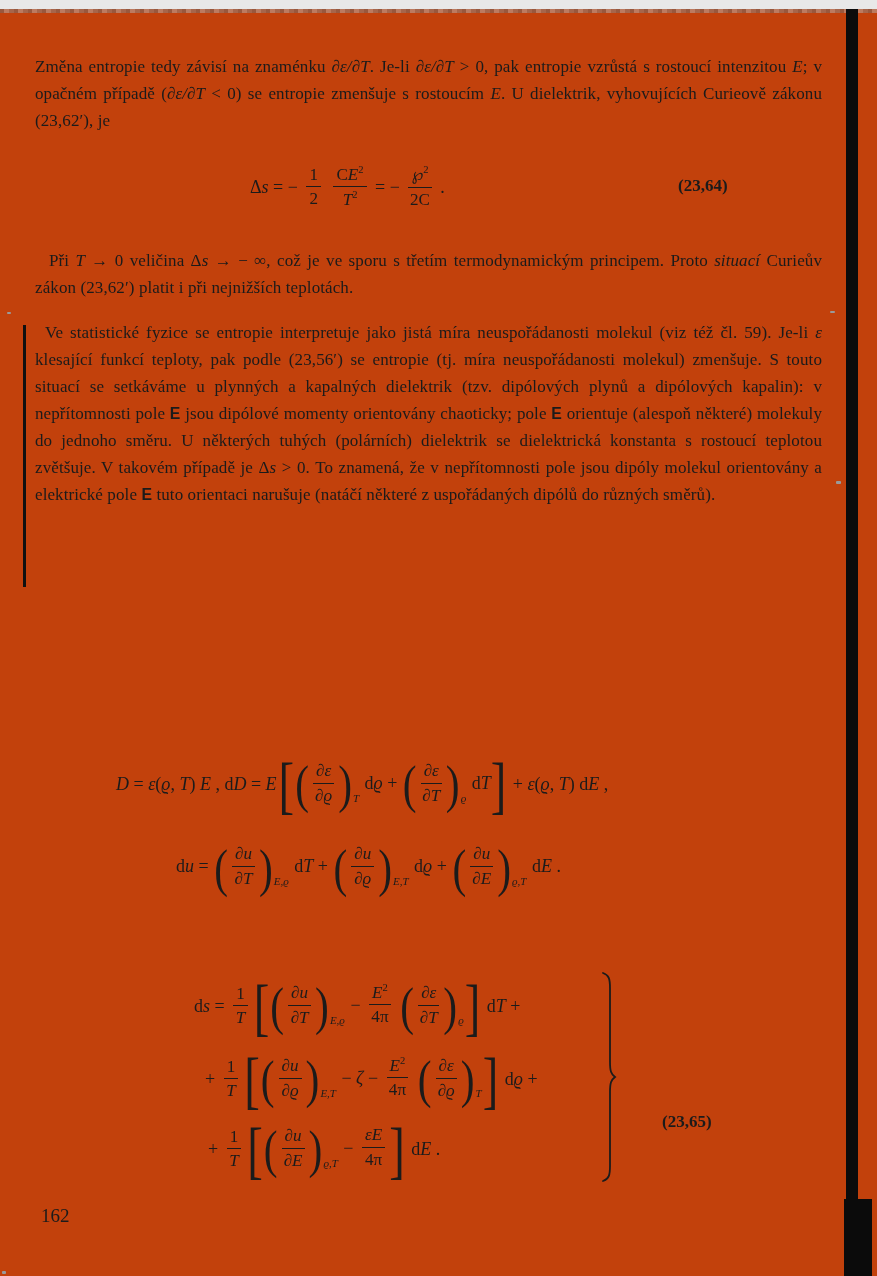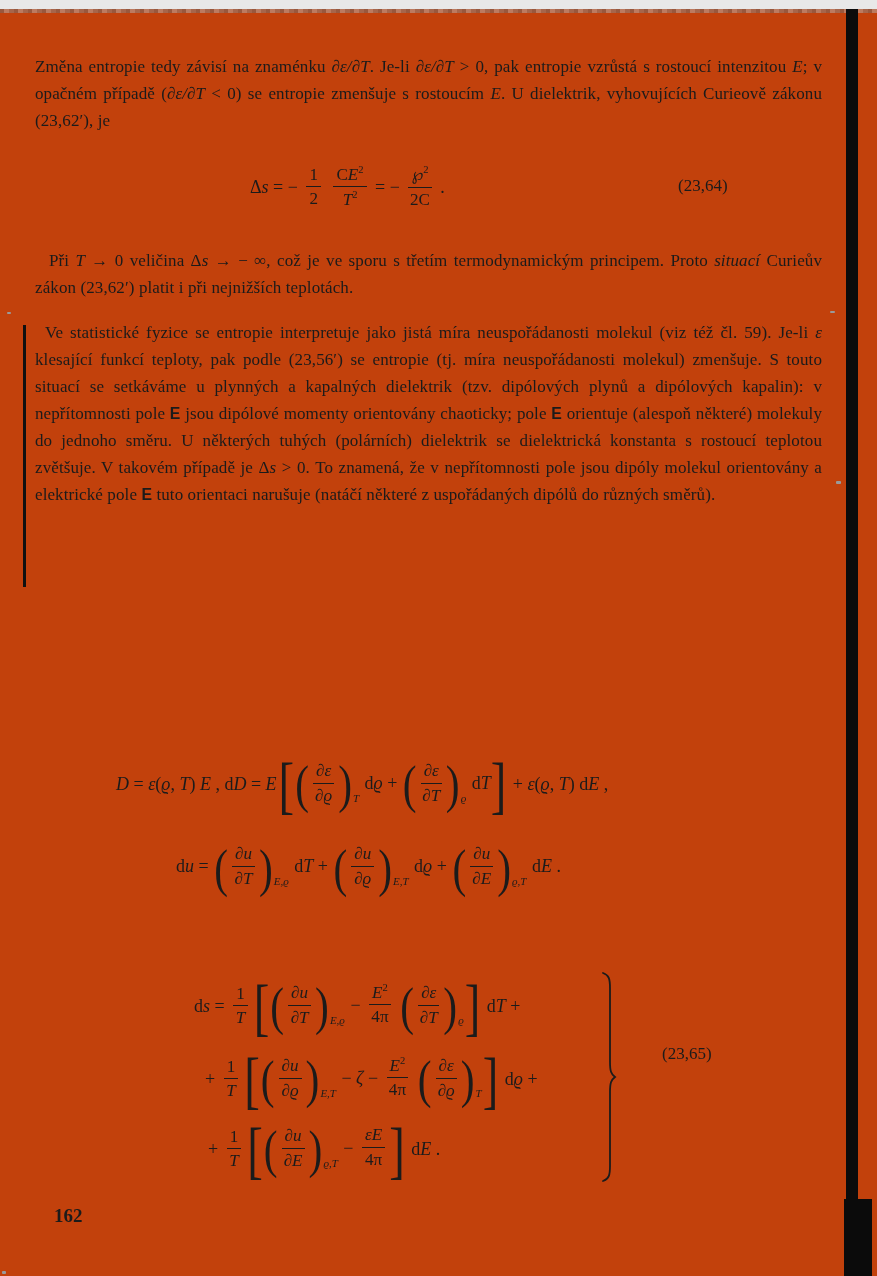--- a/index.html
+++ b/index.html
@@ -39,25 +39,25 @@
     line-height:1.15;font-size:0.95em;
   }
   .fnum{display:block;padding:0 3px 2px;border-bottom:1.4px solid #1b1b1b;}
   .fden{display:block;padding-top:2px;}
   .pgroup{display:inline-block;vertical-align:middle;position:relative;top:-2px;margin:0 1px;white-space:nowrap;}
   .pglyph{font-size:2.3em;font-weight:400;display:inline-block;transform:scaleY(1.28);line-height:0;vertical-align:middle;position:relative;top:1px;}
   .pbody{display:inline-block;vertical-align:middle;}
   .psub{font-style:italic;font-size:0.61em;position:relative;top:14px;margin-left:1px;letter-spacing:0;}
   .bgroup{display:inline-block;vertical-align:middle;position:relative;top:-2px;margin:0 2px;white-space:nowrap;}
   .bglyph{font-size:2.6em;font-weight:400;display:inline-block;transform:scaleY(1.34);line-height:0;vertical-align:middle;position:relative;top:1px;}
-  .eqlabel{position:absolute;font-size:17px;line-height:22px;}
+  .eqlabel{position:absolute;font-size:17px;line-height:22px;font-weight:bold;}
   
   .margin-bar{position:absolute;left:23px;top:316px;width:3px;height:262px;background:#101010;}
   
-  .pageno{position:absolute;left:54px;top:1196px;font-size:19px;font-weight:700;}
+  .pageno{position:absolute;left:41px;top:1196px;font-size:19px;font-weight:400;}
   
   .scan-top{position:absolute;left:0;top:0;width:877px;height:4px;opacity:.5;
     background:repeating-linear-gradient(90deg,#6f6f6f 0 4px,#b5b5b5 4px 9px,#8a8a8a 9px 14px);}
   .scan-right{position:absolute;left:846px;top:0;width:12px;height:1276px;background:#0b0b0b;}
   .scan-corner{position:absolute;left:844px;top:1190px;width:28px;height:86px;background:#0b0b0b;}
   .speck{position:absolute;background:#9a9a9a;border-radius:1px;}
   .brace{position:absolute;left:601px;top:963px;}
 </style>
 </head>
 <body>
@@ -89,17 +89,17 @@
 
   <div class="eqline" style="left:194px;top:964px;"><span class="tr">d</span><span class="ti">s</span><span class="tr"> = </span><span class="frac"><span class="fnum"><span class="tr">1</span></span><span class="fden"><span class="ti">T</span></span></span><span class="bgroup"><span class="bglyph">[</span><span class="pbody"><span class="pgroup"><span class="pglyph">(</span><span class="pbody"><span class="frac"><span class="fnum"><span class="tr">∂</span><span class="ti">u</span></span><span class="fden"><span class="tr">∂</span><span class="ti">T</span></span></span></span><span class="pglyph">)</span><span class="psub">E,ϱ</span></span><span class="tr"> − </span><span class="frac"><span class="fnum"><span class="ti">E</span><sup>2</sup></span><span class="fden"><span class="tr">4π</span></span></span><span class="tr"> </span><span class="pgroup"><span class="pglyph">(</span><span class="pbody"><span class="frac"><span class="fnum"><span class="tr">∂</span><span class="ti">ε</span></span><span class="fden"><span class="tr">∂</span><span class="ti">T</span></span></span></span><span class="pglyph">)</span><span class="psub">ϱ</span></span></span><span class="bglyph">]</span></span><span class="tr"> d</span><span class="ti">T</span><span class="tr"> +</span></div>
   <div class="eqline" style="left:205px;top:1037px;"><span class="tr">+ </span><span class="frac"><span class="fnum"><span class="tr">1</span></span><span class="fden"><span class="ti">T</span></span></span><span class="bgroup"><span class="bglyph">[</span><span class="pbody"><span class="pgroup"><span class="pglyph">(</span><span class="pbody"><span class="frac"><span class="fnum"><span class="tr">∂</span><span class="ti">u</span></span><span class="fden"><span class="tr">∂</span><span class="ti">ϱ</span></span></span></span><span class="pglyph">)</span><span class="psub">E,T</span></span><span class="tr"> − </span><span class="ti">ζ</span><span class="tr"> − </span><span class="frac"><span class="fnum"><span class="ti">E</span><sup>2</sup></span><span class="fden"><span class="tr">4π</span></span></span><span class="tr"> </span><span class="pgroup"><span class="pglyph">(</span><span class="pbody"><span class="frac"><span class="fnum"><span class="tr">∂</span><span class="ti">ε</span></span><span class="fden"><span class="tr">∂</span><span class="ti">ϱ</span></span></span></span><span class="pglyph">)</span><span class="psub">T</span></span></span><span class="bglyph">]</span></span><span class="tr"> d</span><span class="ti">ϱ</span><span class="tr"> +</span></div>
   <div class="eqline" style="left:208px;top:1107px;"><span class="tr">+ </span><span class="frac"><span class="fnum"><span class="tr">1</span></span><span class="fden"><span class="ti">T</span></span></span><span class="bgroup"><span class="bglyph">[</span><span class="pbody"><span class="pgroup"><span class="pglyph">(</span><span class="pbody"><span class="frac"><span class="fnum"><span class="tr">∂</span><span class="ti">u</span></span><span class="fden"><span class="tr">∂</span><span class="ti">E</span></span></span></span><span class="pglyph">)</span><span class="psub">ϱ,T</span></span><span class="tr"> − </span><span class="frac"><span class="fnum"><span class="ti">ε</span><span class="ti">E</span></span><span class="fden"><span class="tr">4π</span></span></span></span><span class="bglyph">]</span></span><span class="tr"> d</span><span class="ti">E</span><span class="tr"> .</span></div>
 
   <span class="brace">
     <svg width="16" height="210" viewBox="0 0 16 210" xmlns="http://www.w3.org/2000/svg">
       <path d="M 2 1 C 8 3, 9 7, 9 16 L 9 90 C 9 99, 10 102, 14 105 C 10 108, 9 111, 9 120 L 9 194 C 9 203, 8 207, 2 209" fill="none" stroke="#1b1b1b" stroke-width="1.8" stroke-linecap="round"></path>
     </svg>
   </span>
-  <div class="eqlabel" style="left:662px;top:1034px;text-align:center;">(23,65)</div>
+  <div class="eqlabel" style="left:662px;top:1102px;text-align:center;">(23,65)</div>
 
   <div class="pageno">162</div>
 
 </div>
 
 </body></html>

